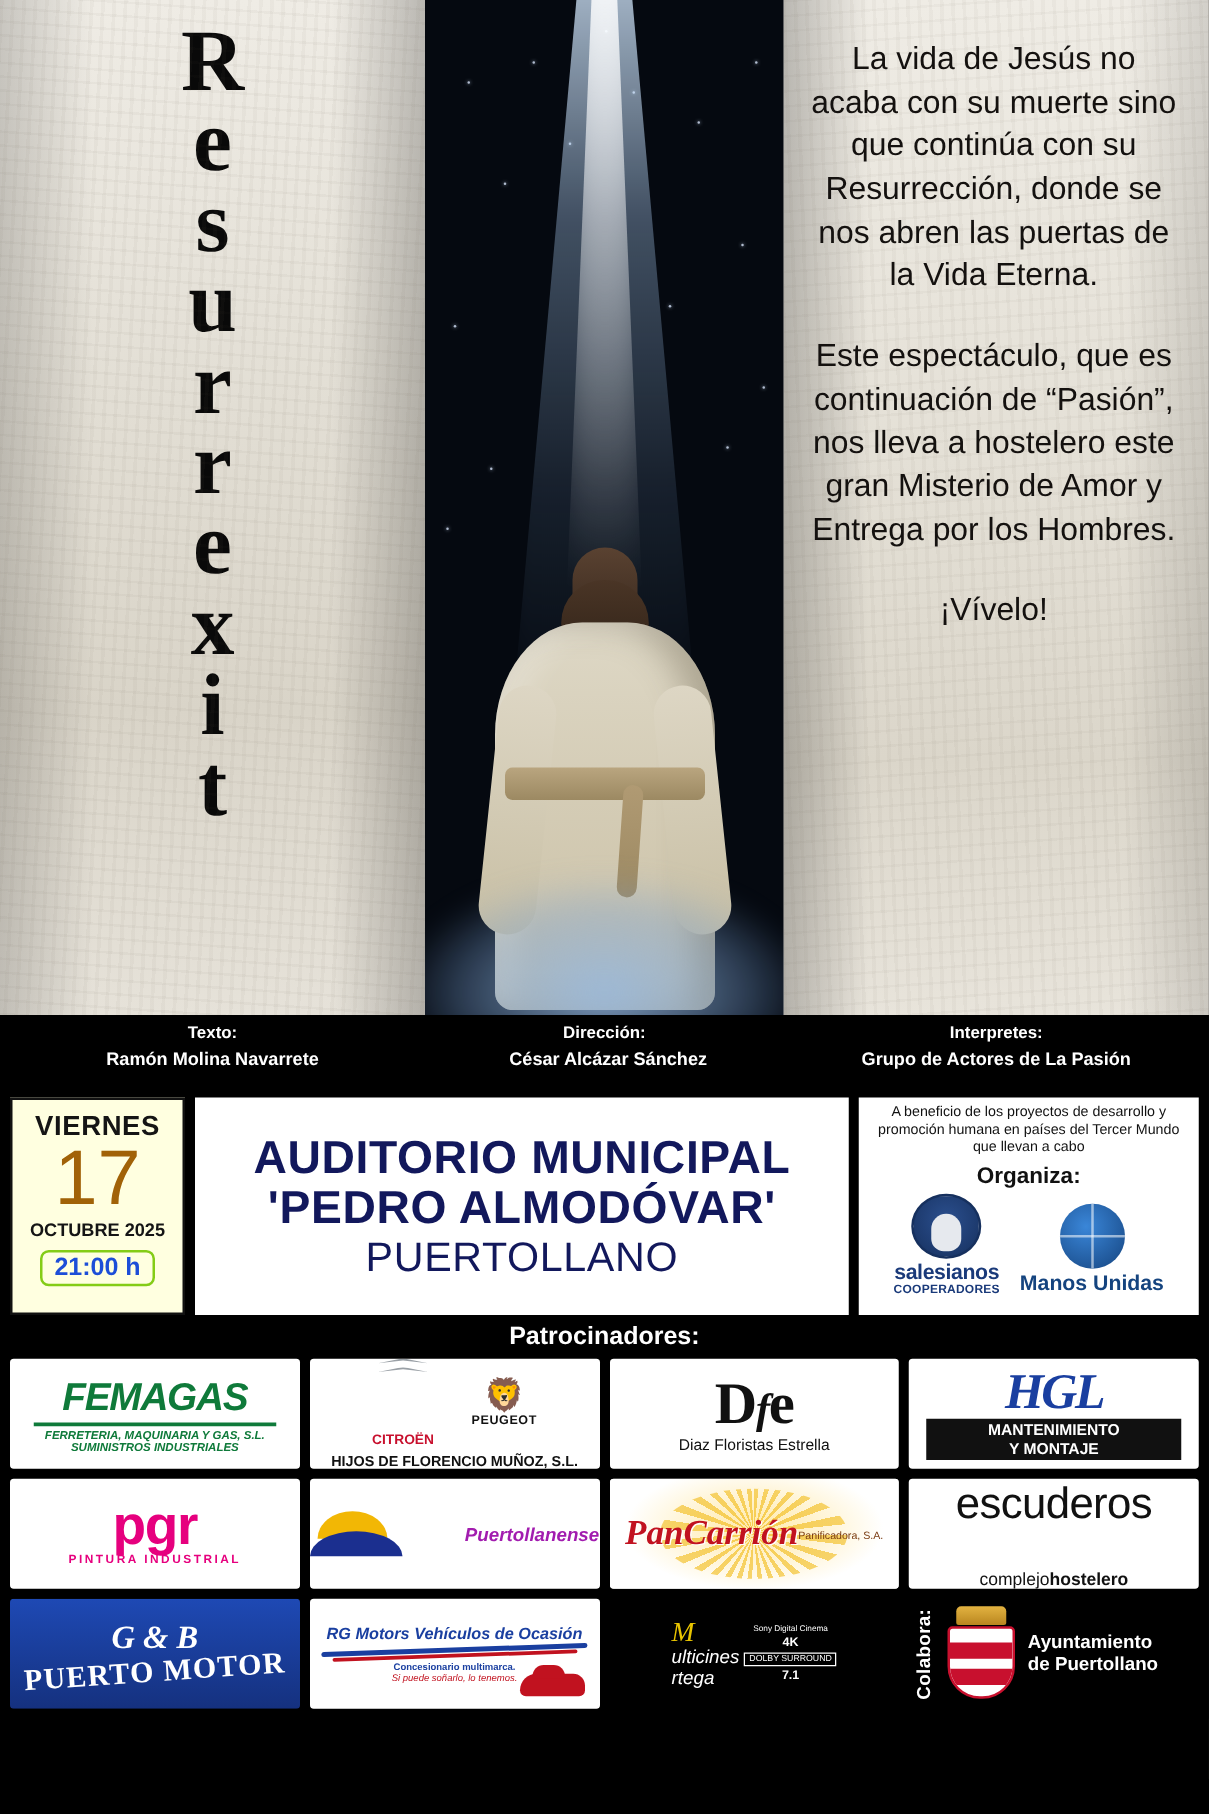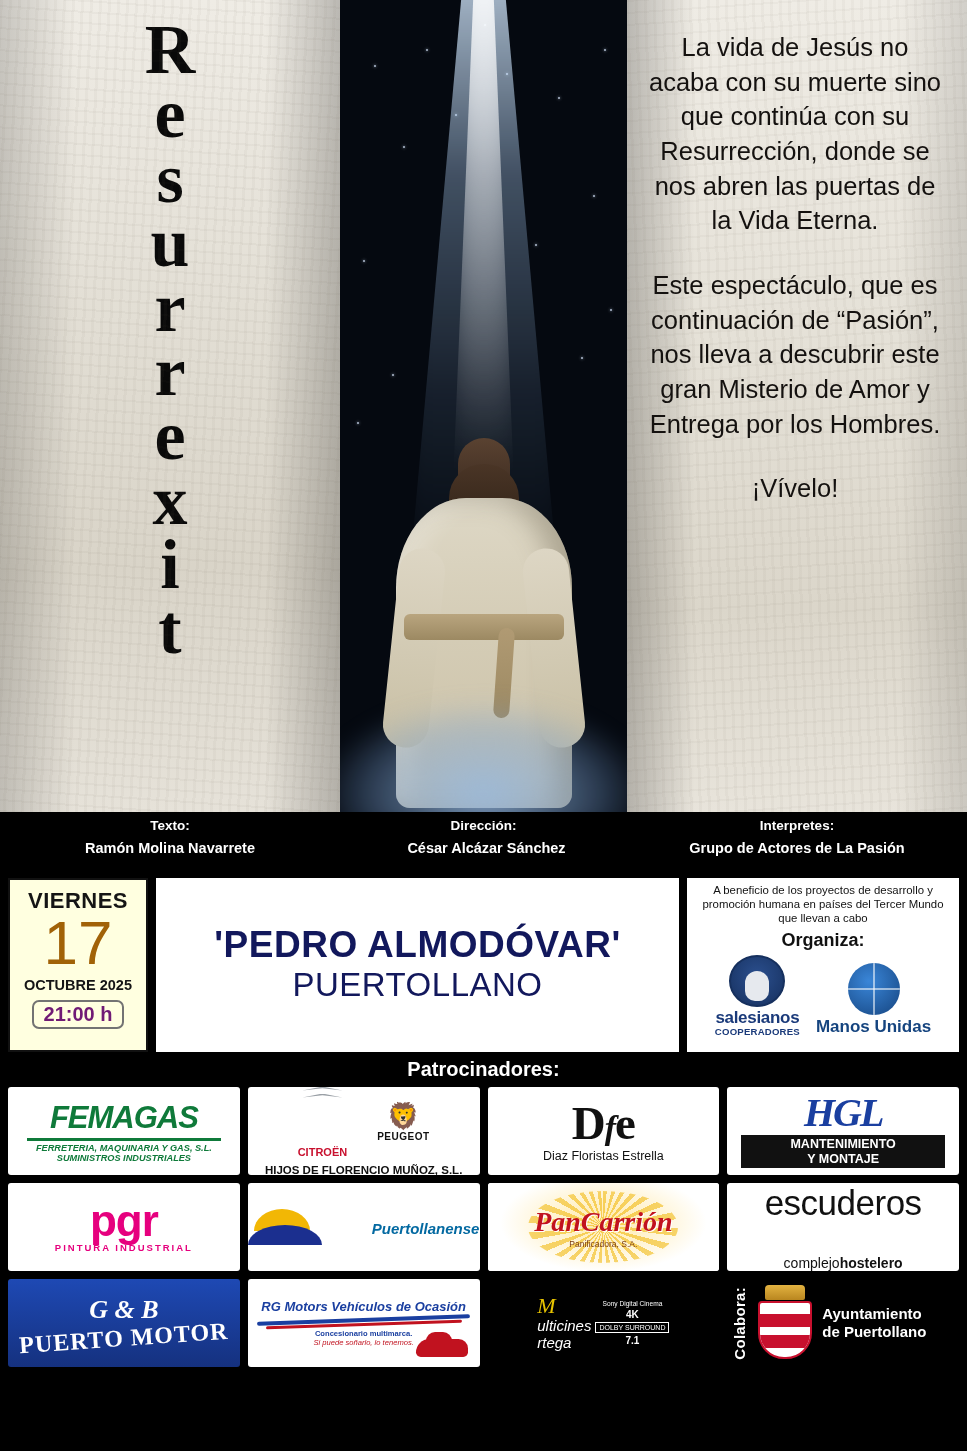--- a/index.html
+++ b/index.html
@@ -188,22 +188,22 @@
     width: 140px;
     background: #ffffe0;
     border: 2px solid #111;
     display: flex; flex-direction: column; align-items: center; justify-content: flex-start;
     padding-top: 8px;
   }
   .date-weekday { font-size: 22px; font-weight: bold; color: #151515; letter-spacing: .5px; }
   .date-num { font-size: 62px; font-weight: normal; line-height: .95; color: #a16207; }
   .date-month { font-size: 14.5px; font-weight: bold; color: #151515; margin-top: 4px; }
   .date-time {
-    margin-top: 7px; font-size: 20px; font-weight: bold; color: #701a75;
-    border: 2px solid #737373; border-radius: 7px; padding: 1px 10px; background: #ffffe0;
+    margin-top: 7px; font-size: 20px; font-weight: bold; color: #1d4ed8;
+    border: 2px solid #84cc16; border-radius: 7px; padding: 1px 10px; background: #ffffe0;
   }
   .venue-box {
     flex: 1;
     background: #fff;
     display: flex; flex-direction: column; align-items: center; justify-content: center;
     padding: 6px 4px;
   }
   .venue-l1 { font-size: 37px; font-weight: bold; color: #12185c; letter-spacing: .5px; }
   .venue-l2 { font-size: 37px; font-weight: bold; color: #12185c; letter-spacing: .5px; margin-top: -2px; }
   .venue-l3 { font-size: 33px; color: #12185c; margin-top: 0px; letter-spacing: .5px; }
@@ -302,25 +302,25 @@
   
   .pgr { flex-direction: column; }
   .pgr-main { font-size: 44px; font-weight: bold; color: #e6007e; line-height: .9; letter-spacing: -1px; }
   .pgr-sub { font-size: 9.5px; font-weight: bold; color: #e6007e; letter-spacing: 2px; margin-top: 2px; }
 
   
   .ptl { flex-direction: column; }
   .ptl-mark { width: 86px; height: 36px; position: relative; }
   .ptl-mark .y { position:absolute; left: 6px; top: 0; width: 56px; height: 22px; background: #f2b705; border-radius: 50% 50% 0 0 / 100% 100% 0 0; }
   .ptl-mark .b { position:absolute; left: 0; top: 16px; width: 74px; height: 20px; background: #1b2f8f; border-radius: 50% 50% 0 0 / 100% 100% 0 0; }
-  .ptl-name { font-size: 15px; font-weight: bold; font-style: italic; color: #0369a1; margin-top: 2px; margin-left: 34px; }
+  .ptl-name { font-size: 15px; font-weight: bold; font-style: italic; color: #a21caf; margin-top: 2px; margin-left: 34px; }
   .ptl-row { display:flex; align-items:center; gap: 4px; }
 
   
-  .pancar { flex-direction: column; background: #fff; }
+  .pancar { flex-direction: row; background: #fff; }
   .pancar-burst {
     position: absolute; inset: 0;
     background: radial-gradient(ellipse 62% 78% at 50% 45%, #ffe9a8 0%, #fff6dc 45%, #ffffff 72%);
   }
   .pancar-sun {
     position: absolute; left: 50%; top: 50%; transform: translate(-50%,-50%);
     width: 150px; height: 72px;
     background: repeating-conic-gradient(from 0deg at 50% 50%, #f0b400 0deg 6deg, rgba(255,255,255,0) 6deg 13deg);
     opacity: .55; border-radius: 50%;
   }
@@ -438,21 +438,21 @@
         <div class="fig-body"></div>
         <div class="fig-sleeveL"></div>
         <div class="fig-sleeveR"></div>
         <div class="fig-belt"></div>
       </div>
       <div class="mist"></div>
     </div>
 
     <div class="hero-right">
       <div class="para p1">La vida de Jesús no acaba con su muerte sino que continúa  con su Resurrección, donde se nos abren las puertas de la Vida Eterna.</div>
-      <div class="para p2">Este espectáculo, que es continuación de “Pasión”, nos lleva a descubrir este gran Misterio de Amor y Entrega por los Hombres.</div>
+      <div class="para p2">Este espectáculo, que es continuación de “Pasión”, nos lleva a hostelero este gran Misterio de Amor y Entrega por los Hombres.</div>
       <div class="para p3">¡Vívelo!</div>
     </div>
   </div>
 
   <div class="credits">
     <div class="row1">
       <div class="c-col c1">Texto:</div>
       <div class="c-col c2">Dirección:</div>
       <div class="c-col c3">Interpretes:</div>
     </div>
@@ -465,20 +465,21 @@
 
   <div class="venue-bar">
     <div class="date-box">
       <div class="date-weekday">VIERNES</div>
       <div class="date-num">17</div>
       <div class="date-month">OCTUBRE 2025</div>
       <div class="date-time">21:00 h</div>
     </div>
 
     <div class="venue-box">
+      <div class="venue-l1">AUDITORIO MUNICIPAL</div>
       <div class="venue-l2">'PEDRO ALMODÓVAR'</div>
       <div class="venue-l3">PUERTOLLANO</div>
     </div>
 
     <div class="organiza-box">
       <div class="ben-text">A beneficio de los proyectos de desarrollo y promoción humana en países del Tercer Mundo que llevan a cabo</div>
       <div class="organiza-label">Organiza:</div>
       <div class="org-logos">
         <div class="org-sale">
           <div class="sale-circle"></div>

